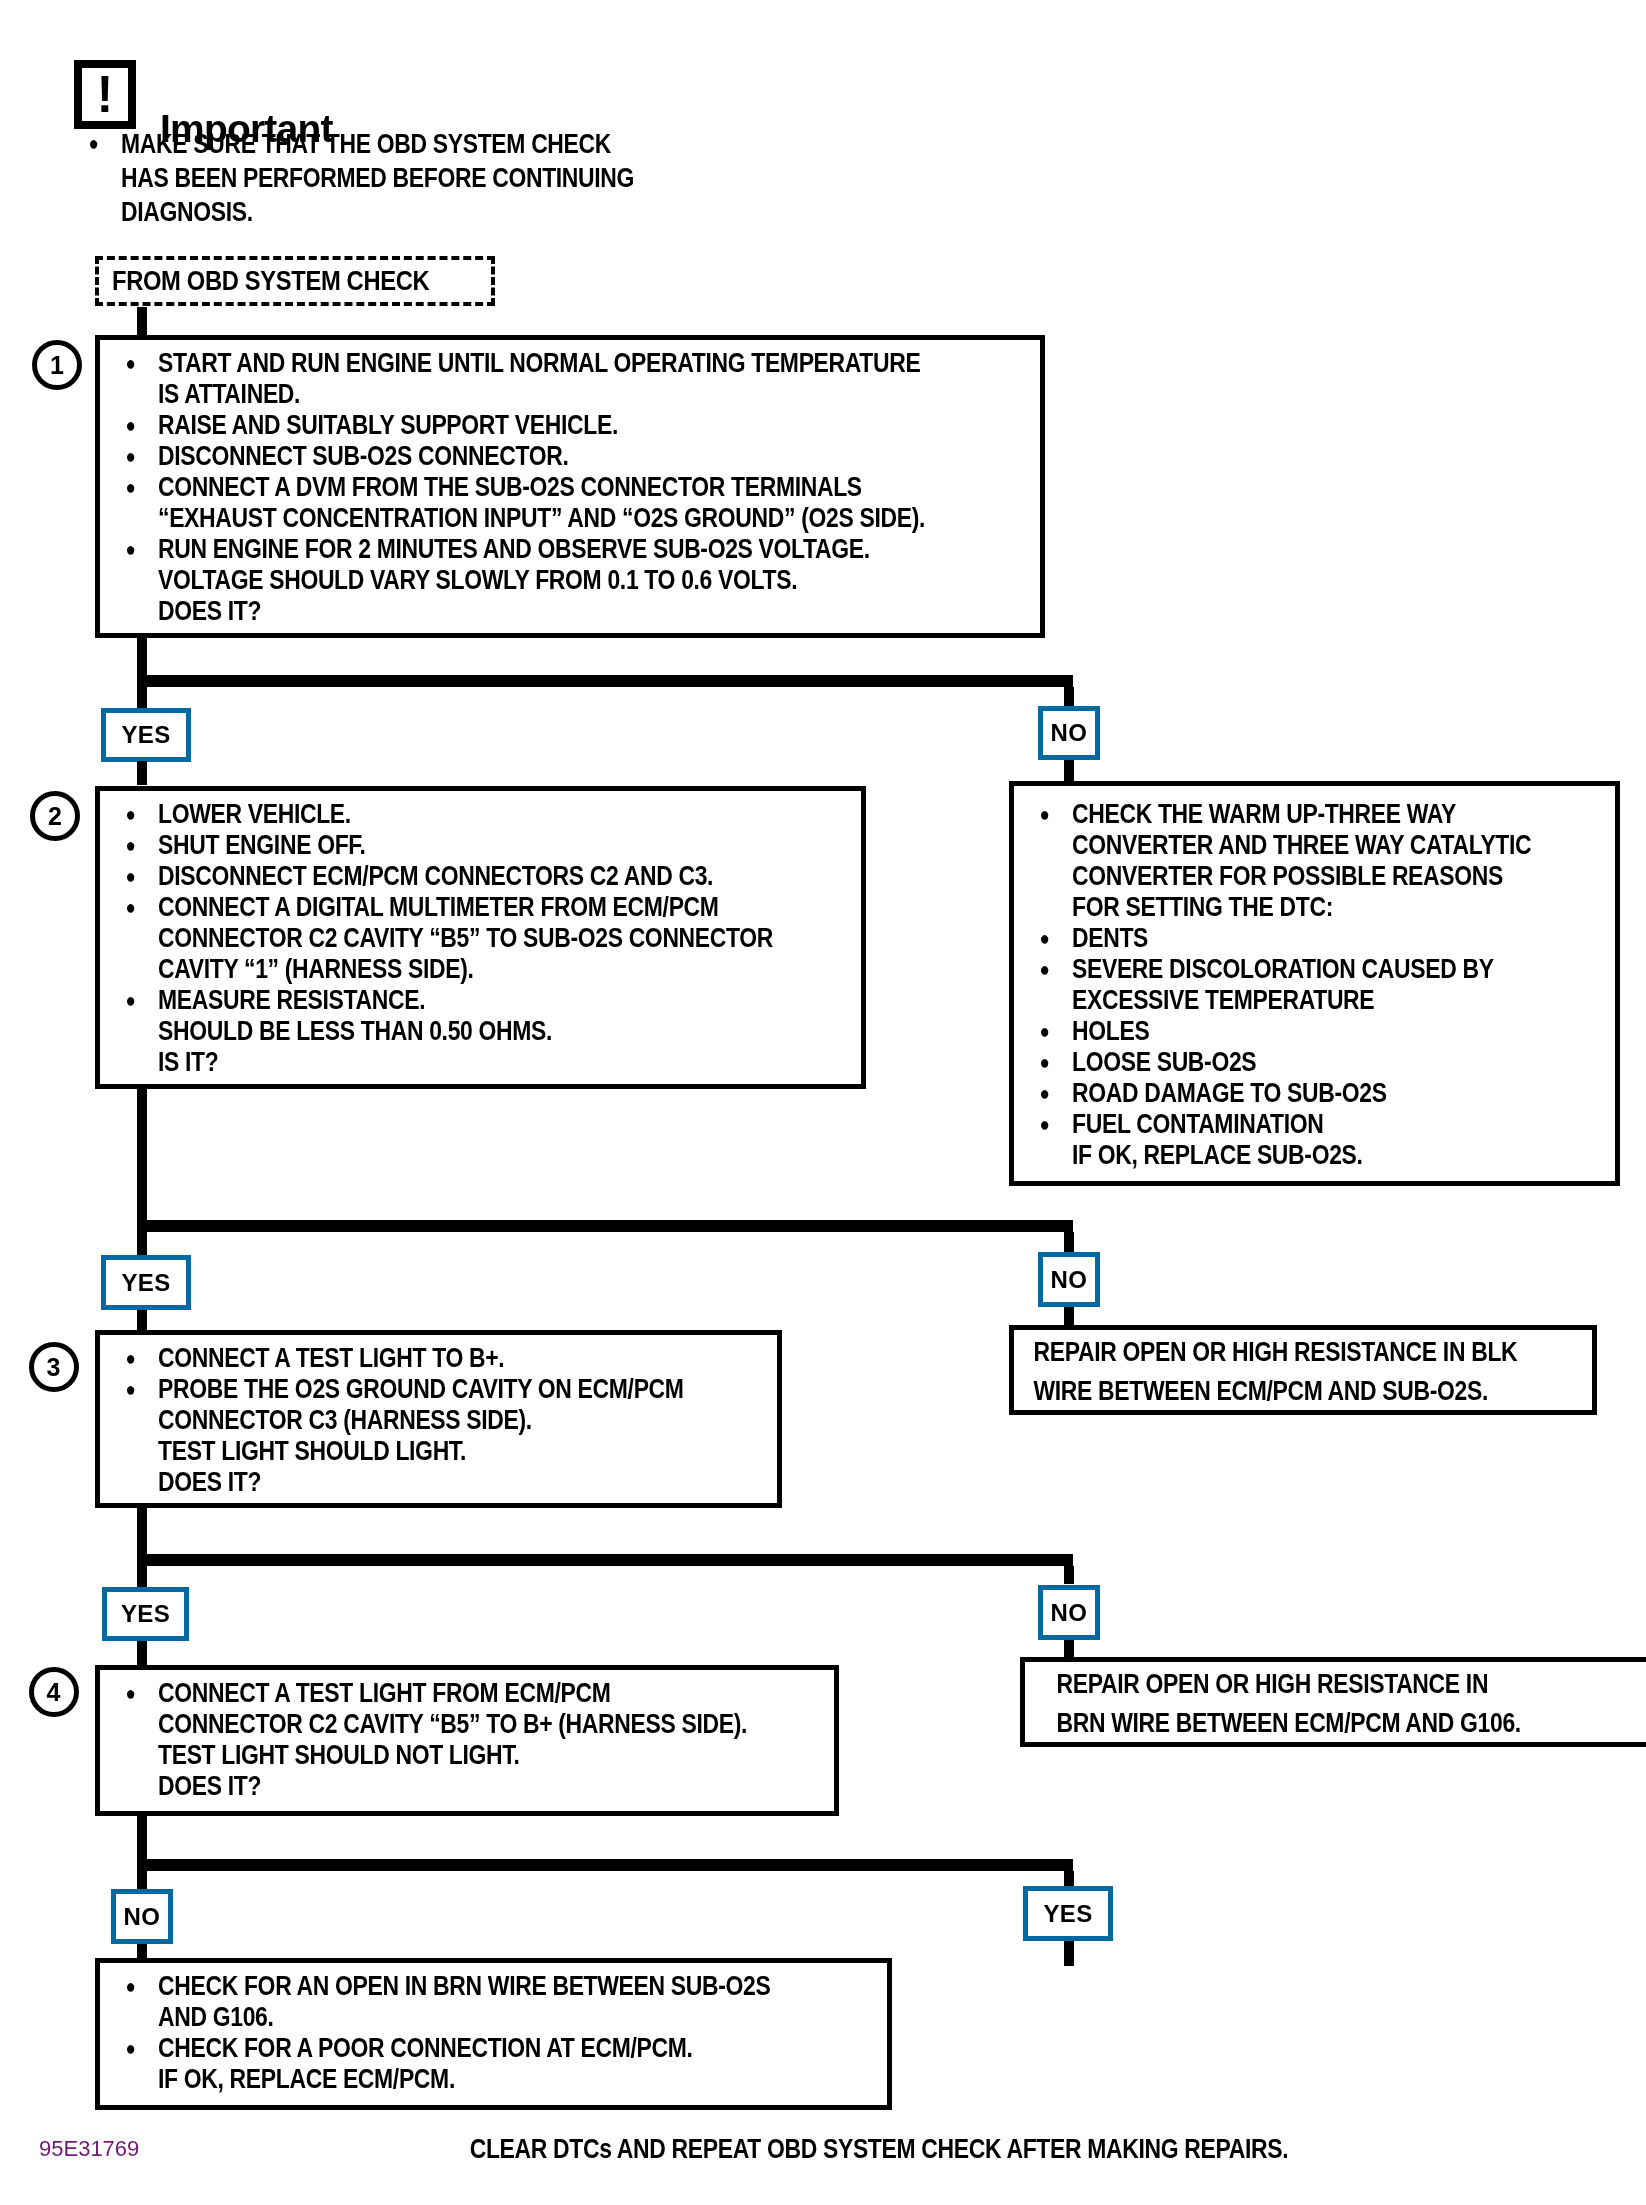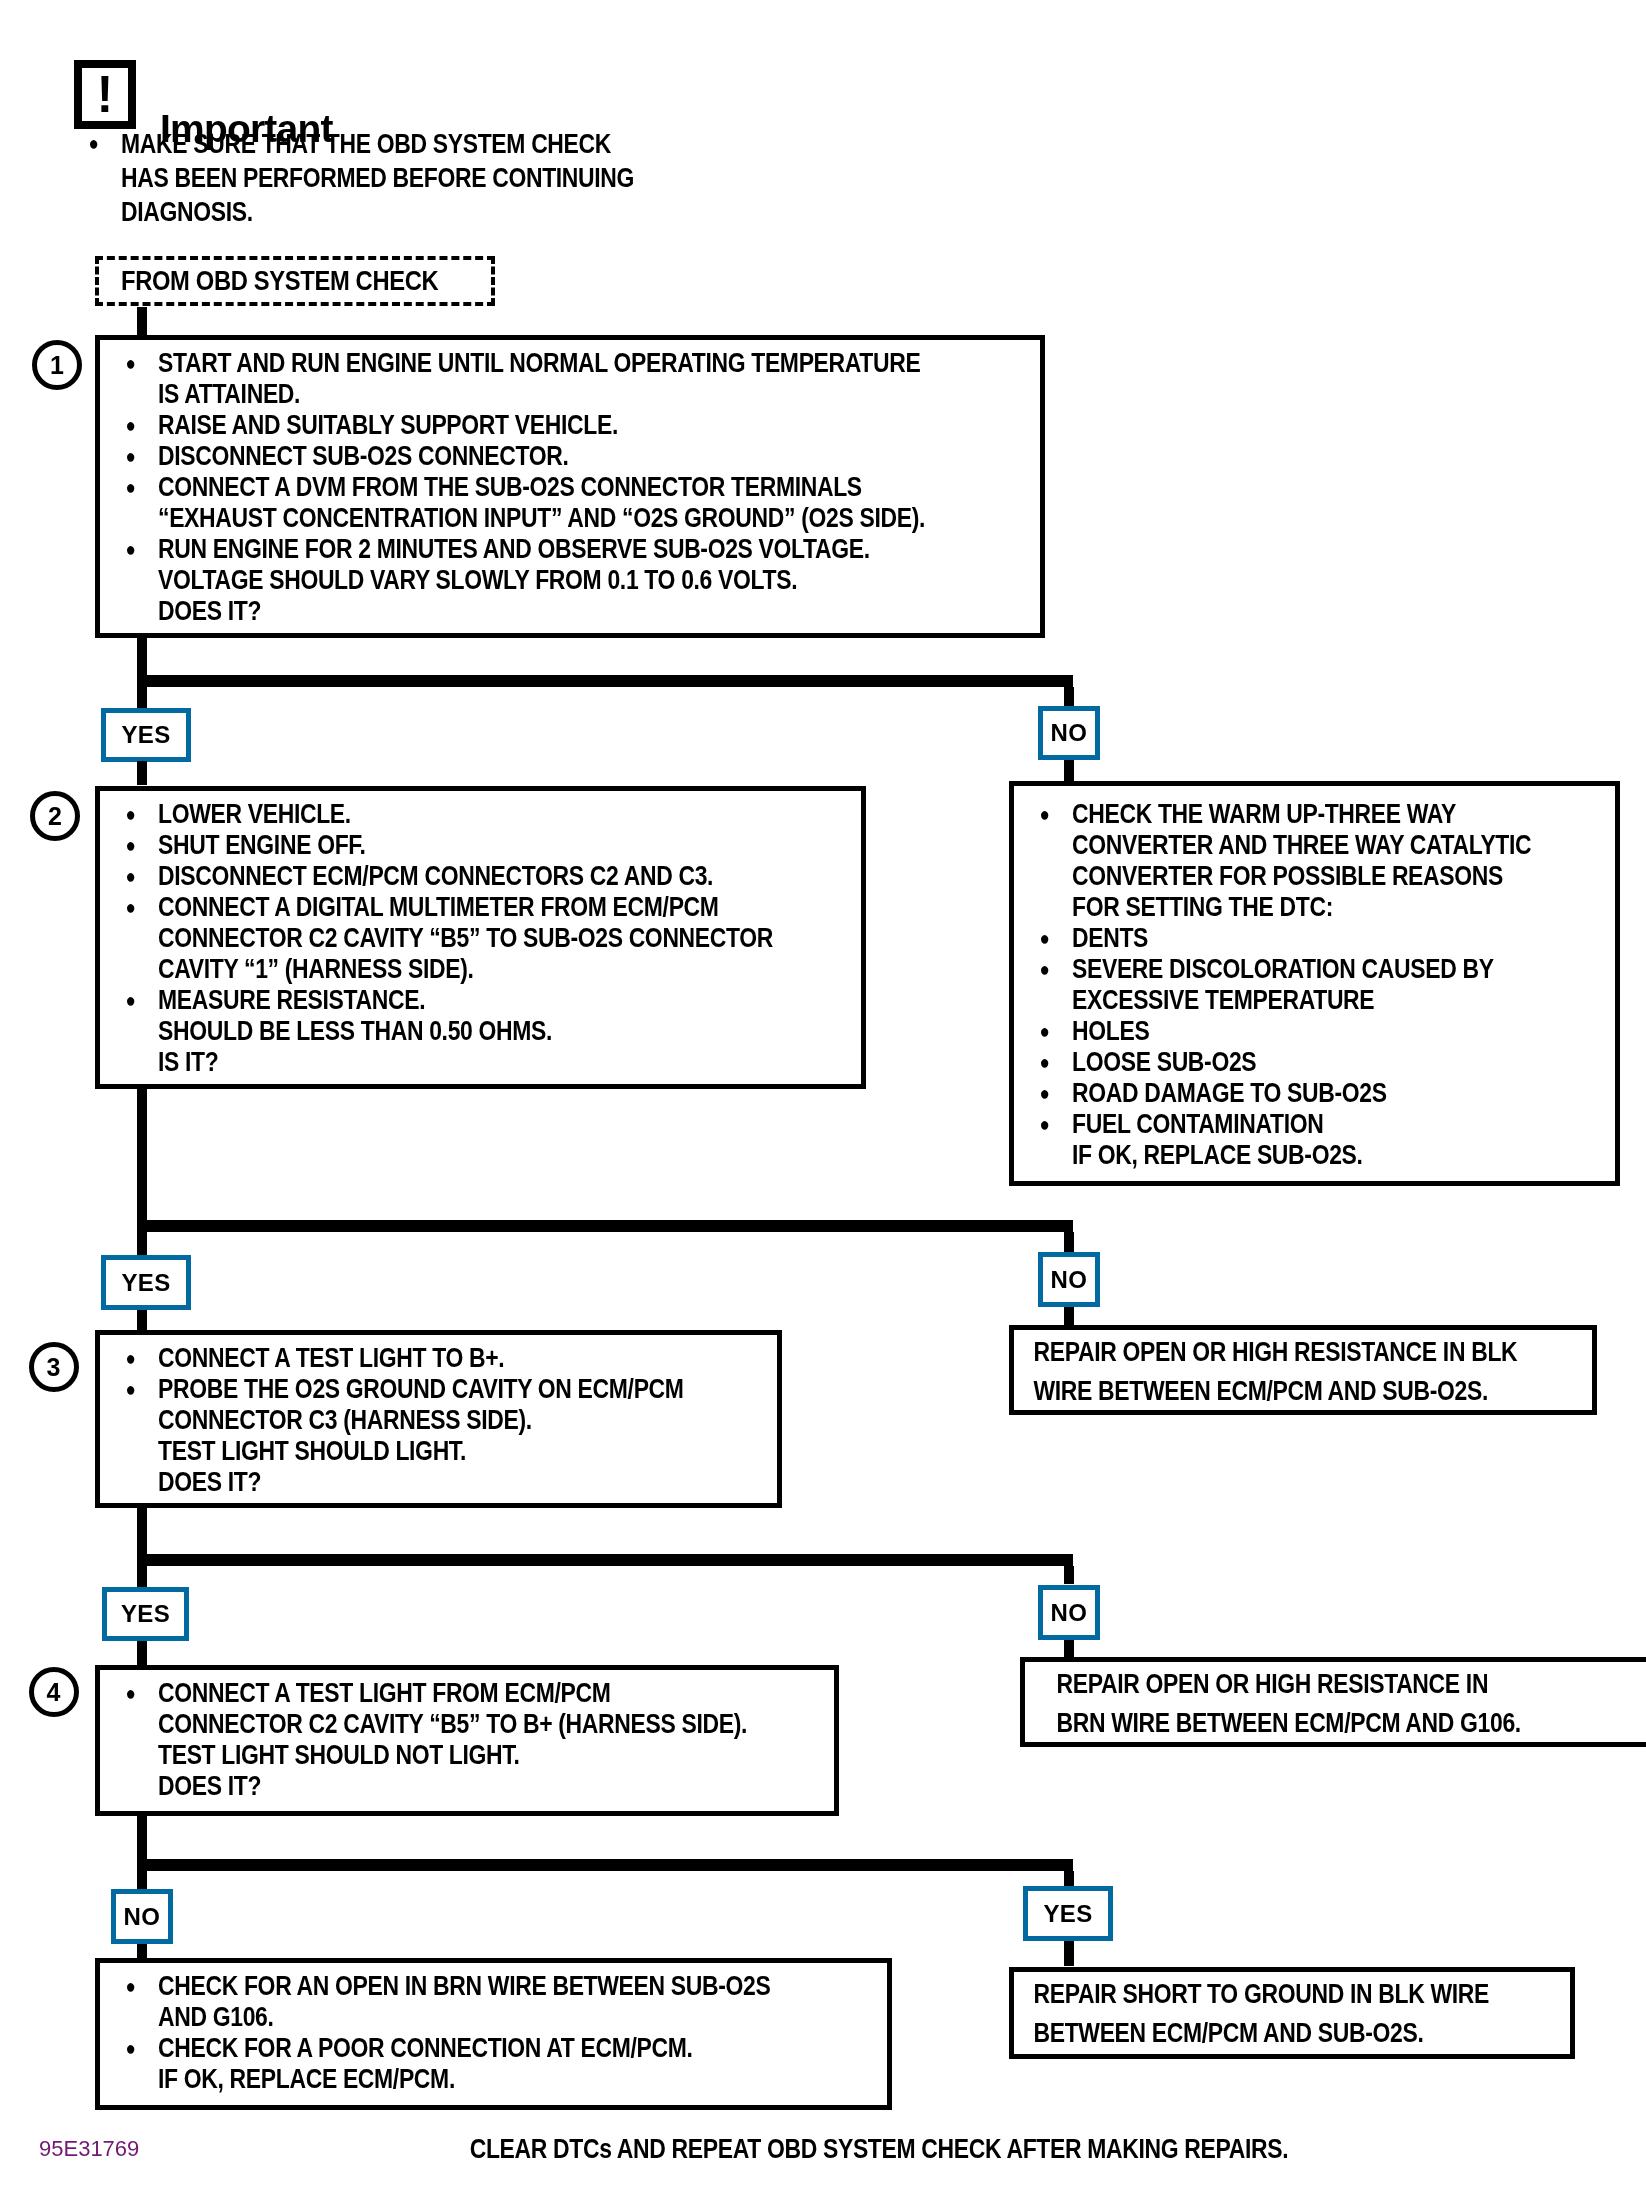--- a/index.html
+++ b/index.html
@@ -22,21 +22,21 @@
     transform:scaleX(0.85);transform-origin:left center;
   }
   .lines .line .bullet{
     position:absolute;left:1.7px;top:-0.8px;font-size:20px;
   }
   .plain .line{padding-left:1.7px;line-height:39px;}
   .note .line{line-height:34px;}
 
   
   .flowbox{border:5px solid #000;background:#fff;padding:8.4px 6.7px 5px 23.5px;}
-  .entrybox{border:4.2px dashed #000;background:#fff;display:flex;align-items:center;padding-left:22px;}
+  .entrybox{border:4.2px dashed #000;background:#fff;display:flex;align-items:center;padding-left:13px;}
   .entrybox .lbl{font-size:27px;font-weight:bold;letter-spacing:-0.4px;transform:scaleX(0.88);transform-origin:left center;white-space:nowrap;}
 
   .decision{border:5px solid #0369a1;background:#fff;display:flex;align-items:center;justify-content:center;}
   .decision .lbl{font-size:24px;font-weight:bold;letter-spacing:0.4px;}
 
   .stepnum{border:5px solid #000;border-radius:50%;background:#fff;display:flex;align-items:center;justify-content:center;font-size:25px;font-weight:bold;}
 
   .conn{background:#000;}
 
   .repair{padding-top:3.4px;padding-left:18.4px;}
@@ -178,22 +178,18 @@
   </div>
   <div class="abs conn" style="left:137px;top:1944px;width:10px;height:14.2px;"></div>
   <div class="abs conn" style="left:1064px;top:1941px;width:10px;height:25px;"></div>
 
   <div class="abs flowbox lines" style="left:95px;top:1958px;width:797px;height:152px;">
       <div class="line"><span class="bullet">●</span><span>CHECK FOR AN OPEN IN BRN WIRE BETWEEN SUB-O2S</span></div>
       <div class="line"><span>AND G106.</span></div>
       <div class="line"><span class="bullet">●</span><span>CHECK FOR A POOR CONNECTION AT ECM/PCM.</span></div>
       <div class="line"><span>IF OK, REPLACE ECM/PCM.</span></div>
     </div>
-  <div class="abs flowbox lines plain repair" style="left:1009px;top:1967px;width:566px;height:92px;">
-      <div class="line"><span>REPAIR SHORT TO GROUND IN BLK WIRE</span></div>
-      <div class="line"><span>BETWEEN ECM/PCM AND SUB-O2S.</span></div>
-    </div>
 
   <div class="abs doc-code" style="left:39px;top:2136px;">95E31769</div>
   <div class="abs caption" style="left:112px;top:2134px;width:1534px;">CLEAR DTCs AND REPEAT OBD SYSTEM CHECK AFTER MAKING REPAIRS.</div>
 
 </div>
 
 
 </body></html>

